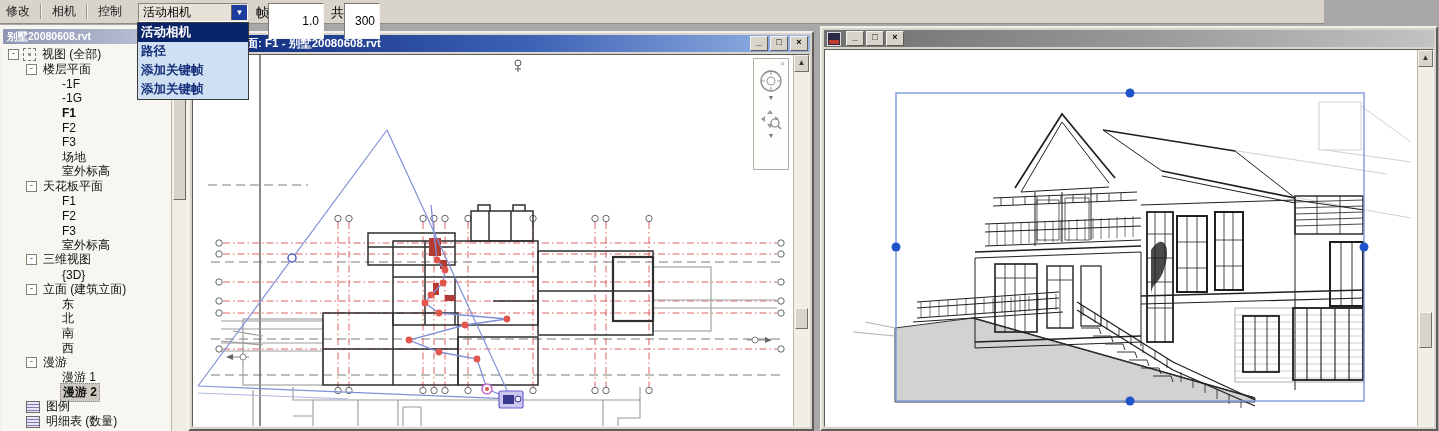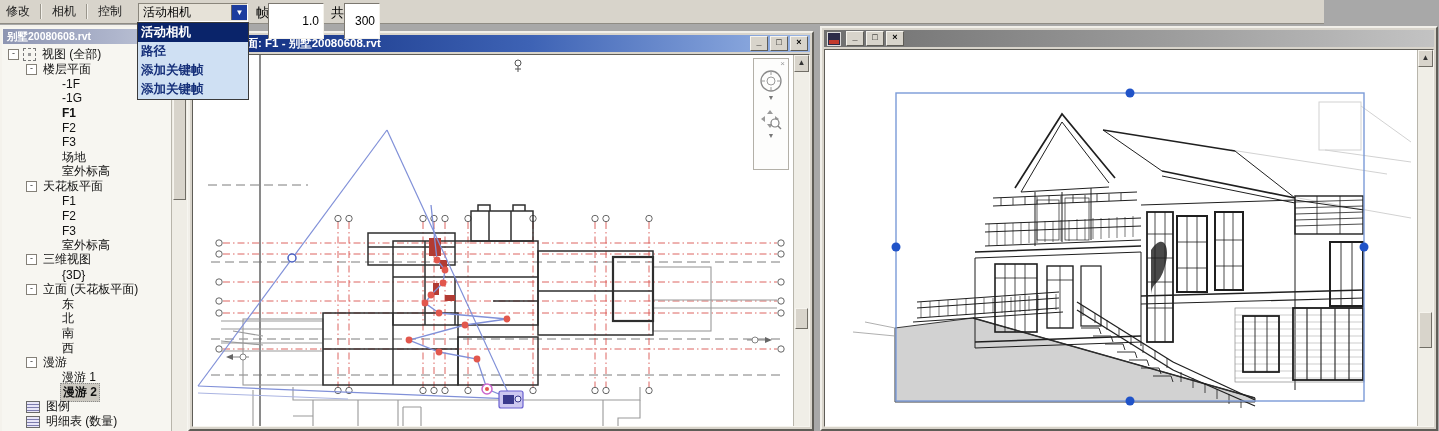--- a/index.html
+++ b/index.html
@@ -149,21 +149,21 @@
       </div>
     <div class="trow lvl1">
         <span class="exp">-</span>
         <span class="tlabel">三维视图</span>
       </div>
     <div class="trow lvl2">
         <span class="tlabel">{3D}</span>
       </div>
     <div class="trow lvl1">
         <span class="exp">-</span>
-        <span class="tlabel">立面 (天花板平面)</span>
+        <span class="tlabel">立面 (建筑立面)</span>
       </div>
     <div class="trow lvl2">
         <span class="tlabel">东</span>
       </div>
     <div class="trow lvl2">
         <span class="tlabel">北</span>
       </div>
     <div class="trow lvl2">
         <span class="tlabel">南</span>
       </div>

